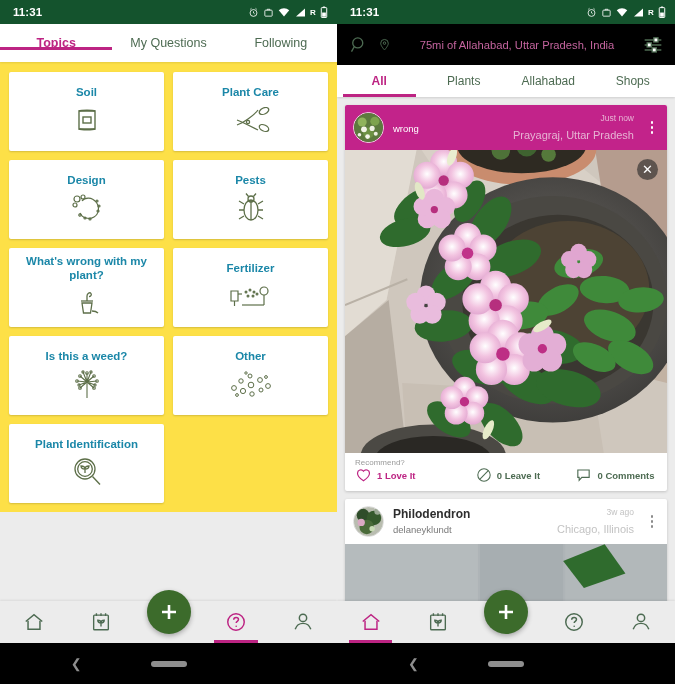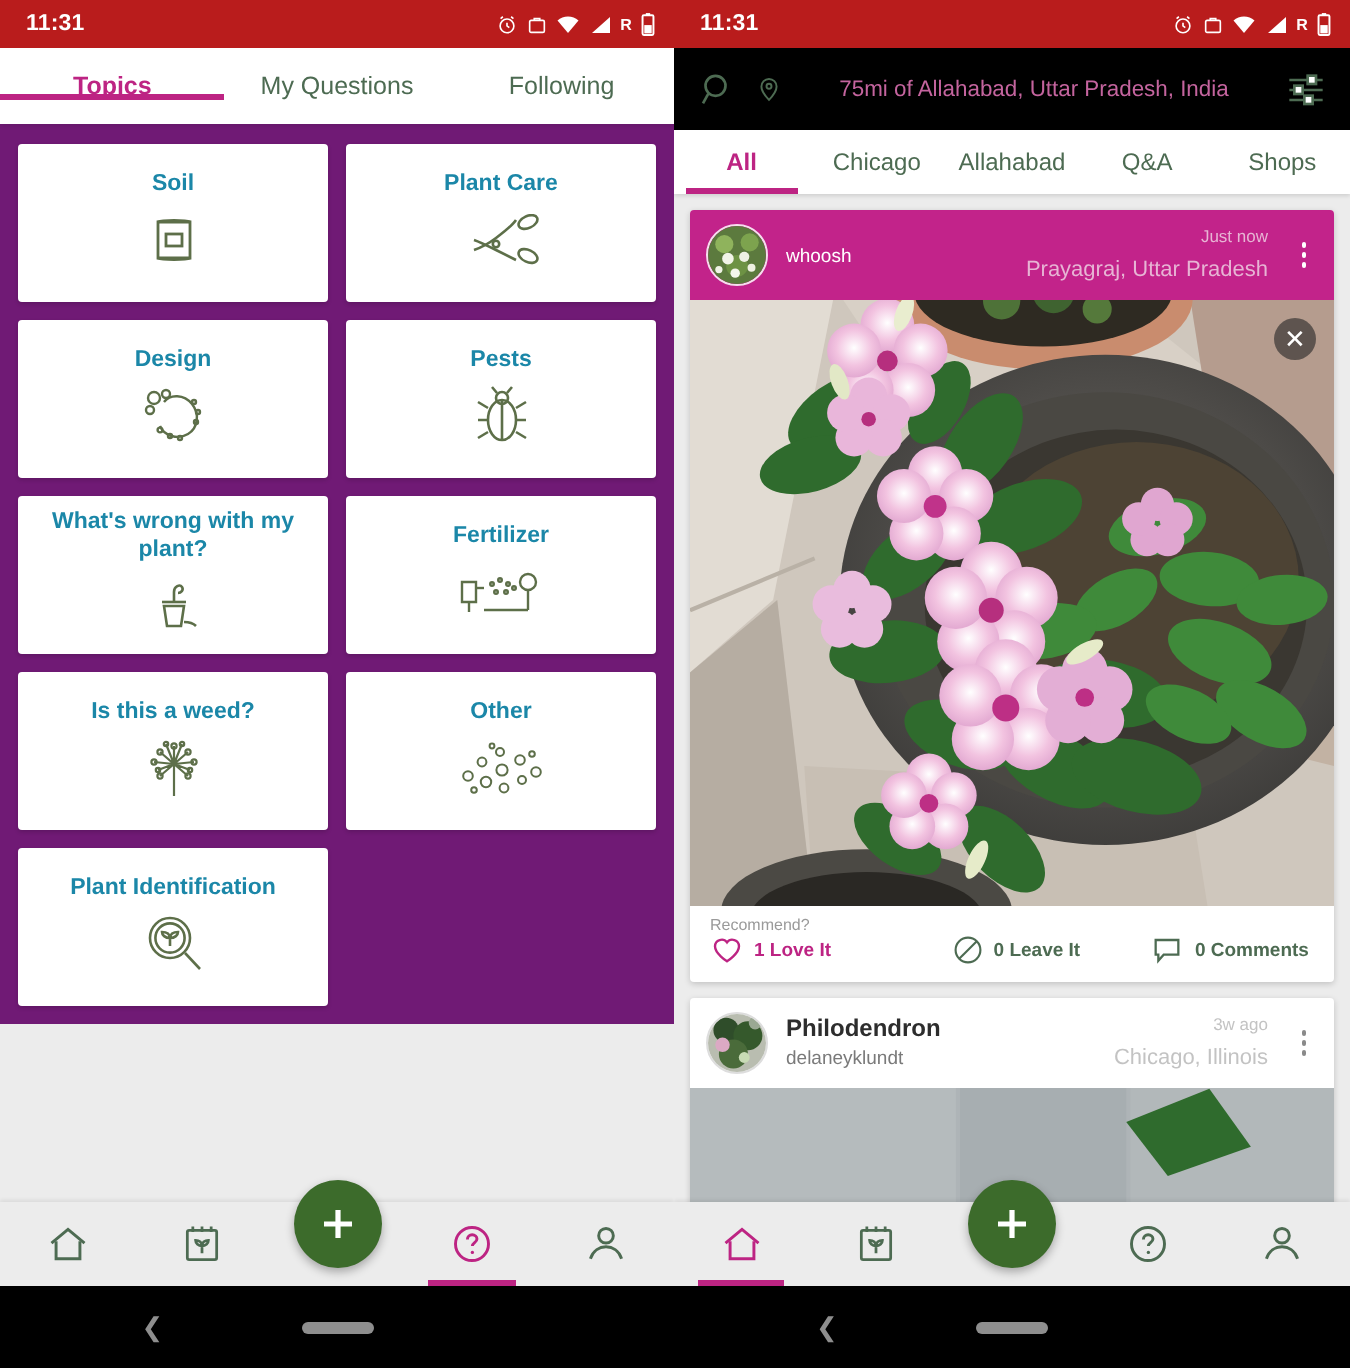--- a/index.html
+++ b/index.html
@@ -9,21 +9,21 @@
     font-family: "Liberation Sans", sans-serif;
     overflow: hidden;
   }
   .screens { display: flex; width: 675px; height: 684px; }
   .phone { position: relative; height: 684px; background: #000; overflow: hidden; }
   .phone.left  { width: 337px; }
   .phone.right { width: 338px; }
 
   
   .statusbar {
-    height: 24px; background: #b91c1c; color: #fff;
+    height: 24px; background: #14532d; color: #fff;
     display: flex; align-items: center; justify-content: space-between;
     padding: 0 9px 0 13px; font-size: 11.5px; font-weight: bold;
     letter-spacing: .1px;
   }
   .status-icons { display: flex; align-items: center; gap: 4px; }
   .status-icons svg { display: block; }
   .status-icons .r-letter { font-size: 8px; font-weight: bold; }
 
   
   .appbody { position: absolute; left: 0; right: 0; top: 24px; bottom: 41px; background: #ececec; overflow: hidden; }
@@ -41,21 +41,21 @@
   .tab.active { color: #bd2483; font-weight: bold; }
   .tab.active::after {
     content: ""; position: absolute; left: 0; right: 0; bottom: 0;
     height: 3px; background: #bd2483;
   }
 
   
   .topicgrid {
     display: grid; grid-template-columns: 1fr 1fr;
     gap: 9px; padding: 10px 9px 9px 9px;
-    background: #701a75;
+    background: #fde047;
   }
   .topiccard {
     background: #fff; border-radius: 2px; height: 79px;
     box-shadow: 0 1px 2px rgba(0,0,0,.16);
     display: flex; flex-direction: column; align-items: center;
     justify-content: center; padding: 6px 4px; gap: 3px;
   }
   .topiccard .t-label {
     color: #1b87a8; font-size: 11.5px; font-weight: bold;
     text-align: center; line-height: 1.18;
@@ -455,27 +455,24 @@
               <rect x="11" y="15.4" width="5" height="5" fill="#fff"></rect>
             </svg>
         </span>
       </div>
 
       <div class="filtertabs">
         <div class="ftab active">
             <span>All</span>
           </div>
         <div class="ftab">
-            <span>Chicago</span>
+            <span>Plants</span>
           </div>
         <div class="ftab">
             <span>Allahabad</span>
-          </div>
-        <div class="ftab">
-            <span>Q&amp;A</span>
           </div>
         <div class="ftab">
             <span>Shops</span>
           </div>
       </div>
 
       <div class="feed">
 
         <div class="postcard">
           <div class="post-header magenta">
@@ -486,21 +483,21 @@
                   <circle cx="23" cy="9" r="5" fill="#7da34e"></circle>
                 <circle cx="16" cy="22" r="6" fill="#6d9244"></circle>
                 <circle cx="11" cy="18" r="3.2" fill="#f2f4e8"></circle>
                   <circle cx="20" cy="17" r="2.8" fill="#eef1e4"></circle>
                 <circle cx="15" cy="26" r="2.6" fill="#f4f6ec"></circle>
                   <circle cx="24" cy="23" r="2.2" fill="#eef1e2"></circle>
                 <circle cx="6" cy="24" r="2" fill="#f0f3e6"></circle>
               </svg>
             </div>
             <div class="ph-mid">
-              <div class="ph-user">whoosh</div>
+              <div class="ph-user">wrong</div>
             </div>
             <div class="ph-right">
               <div class="ph-time">Just now</div>
               <div class="ph-place">Prayagraj, Uttar Pradesh</div>
             </div>
             <div class="kebab">
                 <i></i>
                 <i></i>
                 <i></i>
               </div>

